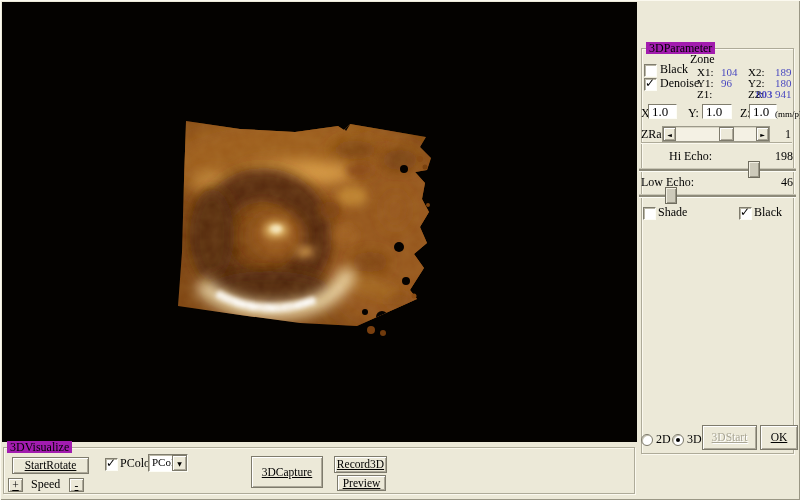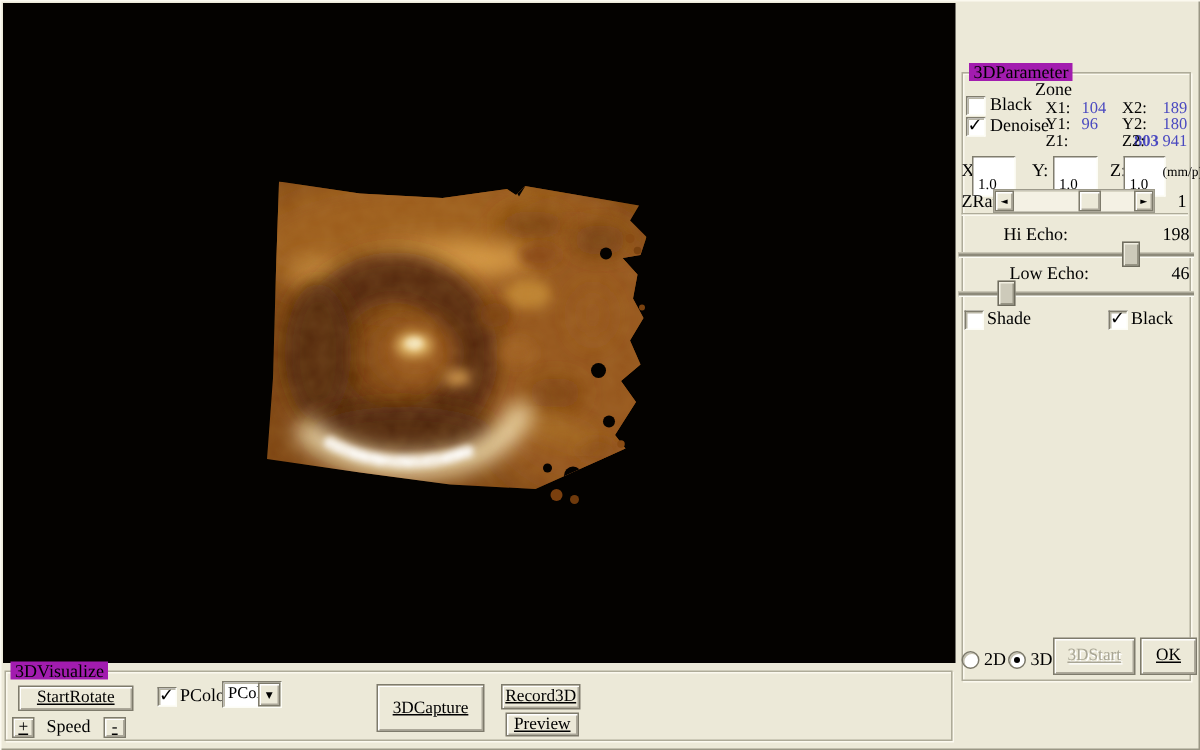--- a/index.html
+++ b/index.html
@@ -30,21 +30,21 @@
   .cb.on::after{content:"✓";position:absolute;left:0px;top:-3px;font-size:12px;font-weight:bold;color:#000;font-family:"DejaVu Sans",sans-serif;}
   
   .radio{
     position:absolute;width:10px;height:10px;border-radius:50%;background:#fff;
     border:1px solid #7b7869;box-shadow:inset 1px 1px 0 #c6c3b2;
   }
   .radio.on::after{content:"";position:absolute;left:3px;top:3px;width:4px;height:4px;border-radius:50%;background:#000;}
   
   .field{
     position:absolute;background:#fff;border:1px solid;border-color:#807d6e #fdfdf6 #fdfdf6 #807d6e;
-    font-family:inherit;font-size:10px;padding:13px 2px 0 3px;line-height:12px;
+    font-family:inherit;font-size:13px;padding:1px 2px 0 3px;line-height:12px;
   }
   
   .groove{position:absolute;height:2px;background:#8d8a7a;border-bottom:1px solid #fdfdf6;border-top:1px solid #c9c6b5;}
   .thumb{
     position:absolute;width:10px;height:15px;background:#cdcaba;
     border:1px solid #6f6c5e;box-shadow:inset 1px 1px 0 #f2efe2, inset -1px -1px 0 #97948４;
   }
   .thumb{box-shadow:inset 1px 1px 0 #f2efe2, inset -1px -1px 0 #979484;}
   
   .sb{position:absolute;background:#f4f1e4;border:1px solid #9c998a;box-shadow:inset 0 1px 0 #d8d5c4;}
@@ -191,21 +191,21 @@
   </div>
   <span class="lbl" style="left:785px;top:128px;">1</span>
 
   <div class="sep" style="left:641px;top:142px;width:151px;"></div>
 
   <span class="lbl" style="left:641px;top:150px;padding-left:28px;">Hi Echo:</span>
   <span class="lbl rt" style="left:760px;top:150px;width:33px;">198</span>
   <div class="groove" style="left:639px;top:168px;width:157px;"></div>
   <div class="thumb" style="left:748px;top:161px;"></div>
 
-  <span class="lbl" style="left:641px;top:176px;padding-left:32px;">Low Echo:</span>
+  <span class="lbl" style="left:641px;top:176px;">Low Echo:</span>
   <span class="lbl rt" style="left:760px;top:176px;width:33px;">46</span>
   <div class="groove" style="left:639px;top:194px;width:157px;"></div>
   <div class="thumb" style="left:665px;top:187px;"></div>
 
   <span class="cb" style="left:643px;top:207px;"></span>
   <span class="lbl" style="left:658px;top:206px;">Shade</span>
   <span class="cb on" style="left:739px;top:207px;"></span>
   <span class="lbl" style="left:754px;top:206px;">Black</span>
 
   <span class="radio" style="left:641px;top:434px;"></span>

